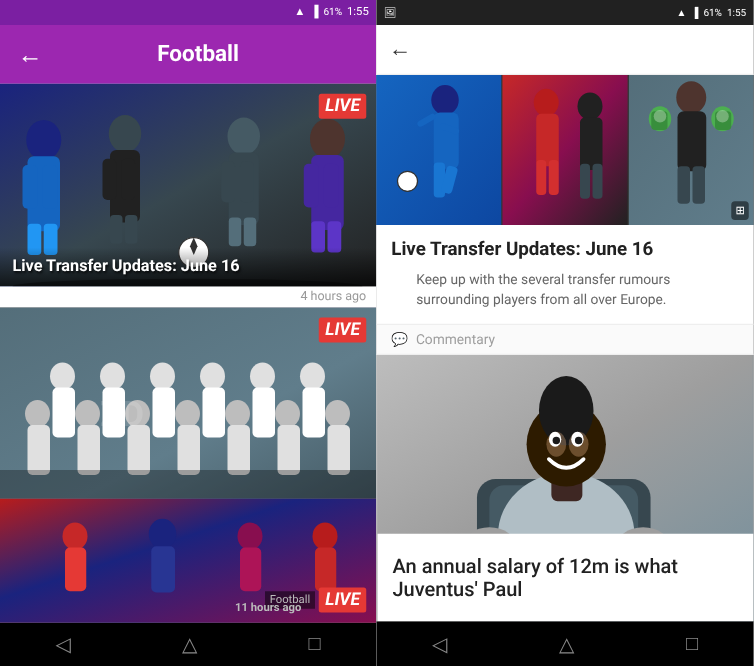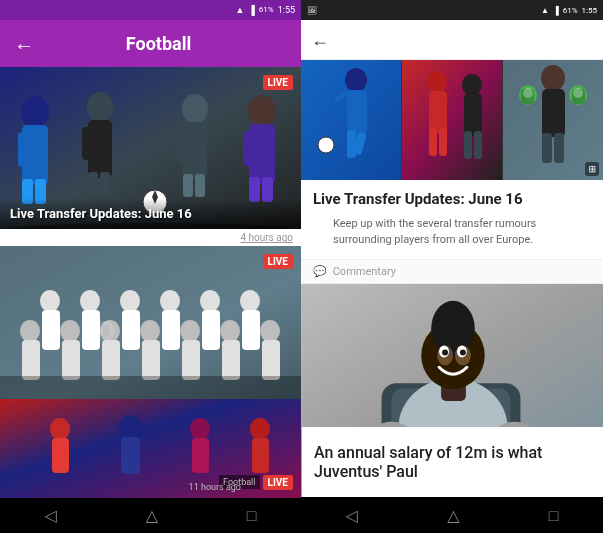--- a/index.html
+++ b/index.html
@@ -102,33 +102,33 @@
       font-weight: bold;
       text-shadow: 1px 1px 2px rgba(0,0,0,0.8);
     }
 
     .live-badge {
       position: absolute;
       top: 8px;
       right: 8px;
       background: #e53935;
       color: white;
-      font-size: 10px;
+      font-size: 14px;
       font-weight: bold;
       padding: 2px 5px;
       border-radius: 2px;
+      font-style: italic;
     }
 
     .time-ago {
       color: #999;
       font-size: 10px;
       text-align: right;
       padding: 3px 8px;
       background: white;
-      text-decoration: underline;
     }
 
     .football-live-tag {
       position: absolute;
       bottom: 8px;
       right: 8px;
       display: flex;
       align-items: center;
       gap: 3px;
     }
@@ -461,21 +461,21 @@
       <rect x="121" y="38" width="19" height="37" rx="4" fill="#283593"></rect>
       <ellipse cx="200" cy="30" rx="10" ry="11" fill="#880e4f"></ellipse>
       <rect x="192" y="39" width="17" height="35" rx="4" fill="#ad1457"></rect>
       <ellipse cx="260" cy="30" rx="10" ry="11" fill="#b71c1c"></ellipse>
       <rect x="252" y="39" width="17" height="35" rx="4" fill="#c62828"></rect>
     </svg>
     <div class="football-live-tag">
       <span class="football-tag">Football</span>
       <span class="live-badge" style="position:static;">LIVE</span>
     </div>
-    <div style="position:absolute;bottom:6px;right:60px;color:#bbb;font-size:9px;">11 hours ago</div>
+    <div style="position:absolute;bottom:6px;right:60px;color:#bbb;font-size:9px;font-weight:bold;">11 hours ago</div>
   </div>
 
   <div class="bottom-nav-left">
     <span class="nav-icon">◁</span>
     <span class="nav-icon">△</span>
     <span class="nav-icon">□</span>
   </div>
 
 </div>
 

